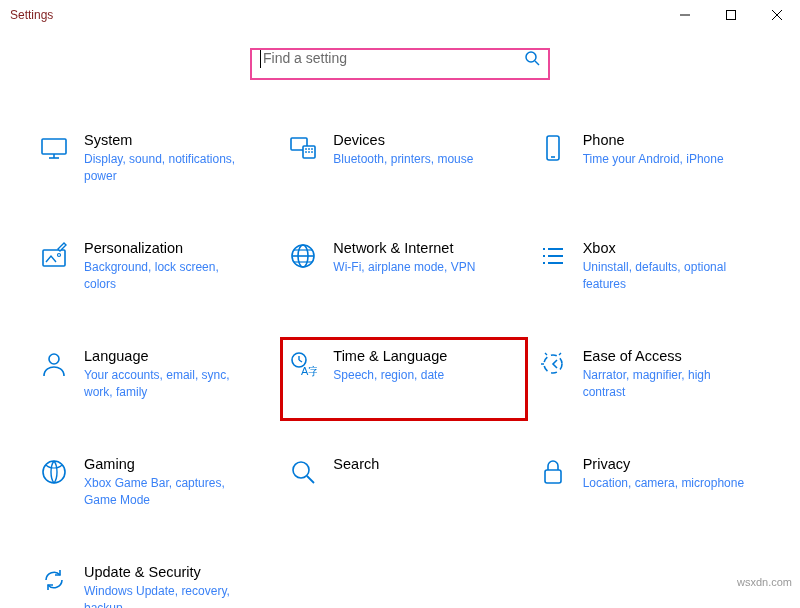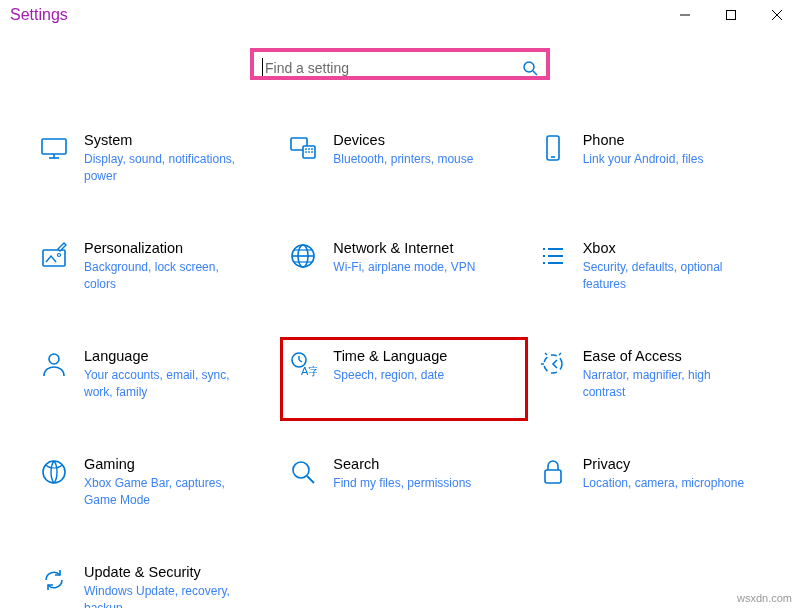--- a/index.html
+++ b/index.html
@@ -11,22 +11,22 @@
   overflow: hidden;
   position: relative;
 }
 .titlebar {
   height: 30px;
   display: flex;
   align-items: center;
   padding: 0 0 0 10px;
 }
 .titlebar .title {
-  font-size: 16px;
-  color: #a21caf;
+  font-size: 12px;
+  color: #7f1d1d;
 }
 .window-controls {
   margin-left: auto;
   display: flex;
   height: 30px;
 }
 .winbtn {
   width: 46px;
   display: flex;
   align-items: center;
@@ -38,24 +38,24 @@
 .content {
   padding: 18px 0 0 0;
 }
 .searchwrap {
   display: flex;
   justify-content: center;
 }
 .searchbox {
   width: 300px;
   height: 32px;
-  border: 4px solid #ec4899;
-  display: flex;
-  align-items: flex-end;
-  padding: 12px 8px 0 8px;
+  border: 2px solid #ec4899;
+  display: flex;
+  align-items: flex-start;
+  padding: 0 8px 0 8px;
   box-sizing: border-box;
 }
 .searchbox .cursor {
   width: 1px; height: 18px; background: #000; margin-right: 2px;
 }
 .searchbox .placeholder {
   color: #6b6b6b;
   font-size: 14px;
   flex: 1;
 }
@@ -95,21 +95,21 @@
   line-height: 1.2;
 }
 .tile .sub {
   font-size: 12px;
   color: #3b82f6;
   line-height: 1.35;
   max-width: 170px;
 }
 .watermark {
   position: absolute;
-  bottom: 4px; right: 8px;
+  bottom: 20px; right: 8px;
   font-size: 11px;
   color: #999;
 }
 </style>
 </head>
 <body>
 
 <div class="titlebar">
   <span class="title">Settings</span>
   <div class="window-controls">
@@ -181,21 +181,21 @@
 
     <div class="tile">
       <div class="icon">
         <svg viewBox="0 0 28 28">
             <rect x="8" y="2" width="12" height="24" rx="2" stroke-width="1.6"></rect>
             <line x1="12" y1="23" x2="16" y2="23" stroke-width="1.6"></line>
           </svg>
       </div>
       <div class="txt">
         <span class="ttl">Phone</span>
-        <span class="sub">Link your Android, files</span>
+        <span class="sub">Time your Android, iPhone</span>
       </div>
     </div>
 
     <div class="tile">
       <div class="icon">
         <svg viewBox="0 0 28 28">
             <rect x="3" y="8" width="22" height="16" rx="1" stroke-width="1.6"></rect>
             <path d="M6 20 L11 14 L16 20" stroke-width="1.4"></path>
             <circle cx="19" cy="13" r="1.5" stroke-width="1.2"></circle>
             <path d="M18 7 L24 1 L26 3 L20 9 Z" stroke-width="1.4" fill="#fff"></path>
@@ -229,21 +229,21 @@
             <line x1="4" y1="7" x2="6" y2="7" stroke-width="2"></line>
             <line x1="9" y1="7" x2="24" y2="7" stroke-width="2"></line>
             <line x1="4" y1="14" x2="6" y2="14" stroke-width="2"></line>
             <line x1="9" y1="14" x2="24" y2="14" stroke-width="2"></line>
             <line x1="4" y1="21" x2="6" y2="21" stroke-width="2"></line>
             <line x1="9" y1="21" x2="24" y2="21" stroke-width="2"></line>
           </svg>
       </div>
       <div class="txt">
         <span class="ttl">Xbox</span>
-        <span class="sub">Security, defaults, optional features</span>
+        <span class="sub">Uninstall, defaults, optional features</span>
       </div>
     </div>
 
     <div class="tile">
       <div class="icon">
         <svg viewBox="0 0 28 28">
             <circle cx="14" cy="9" r="5" stroke-width="1.6"></circle>
             <path d="M4 26 C4 19 10 17 14 17 C18 17 24 19 24 26" stroke-width="1.6"></path>
           </svg>
       </div>
@@ -299,21 +299,20 @@
 
     <div class="tile">
       <div class="icon">
         <svg viewBox="0 0 28 28">
             <circle cx="12" cy="12" r="8" stroke-width="1.6"></circle>
             <line x1="18" y1="18" x2="25" y2="25" stroke-width="1.8"></line>
           </svg>
       </div>
       <div class="txt">
         <span class="ttl">Search</span>
-        <span class="sub">Find my files, permissions</span>
       </div>
     </div>
 
     <div class="tile">
       <div class="icon">
         <svg viewBox="0 0 28 28">
             <rect x="6" y="12" width="16" height="13" rx="2" stroke-width="1.6"></rect>
             <path d="M9 12 V8 a5 5 0 0 1 10 0 V12" stroke-width="1.6"></path>
           </svg>
       </div>

